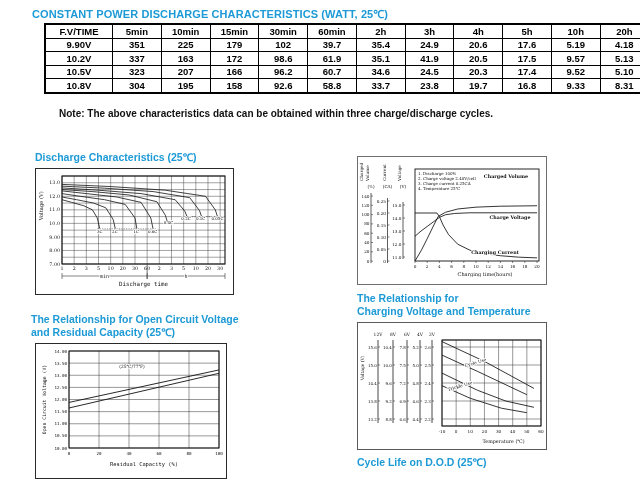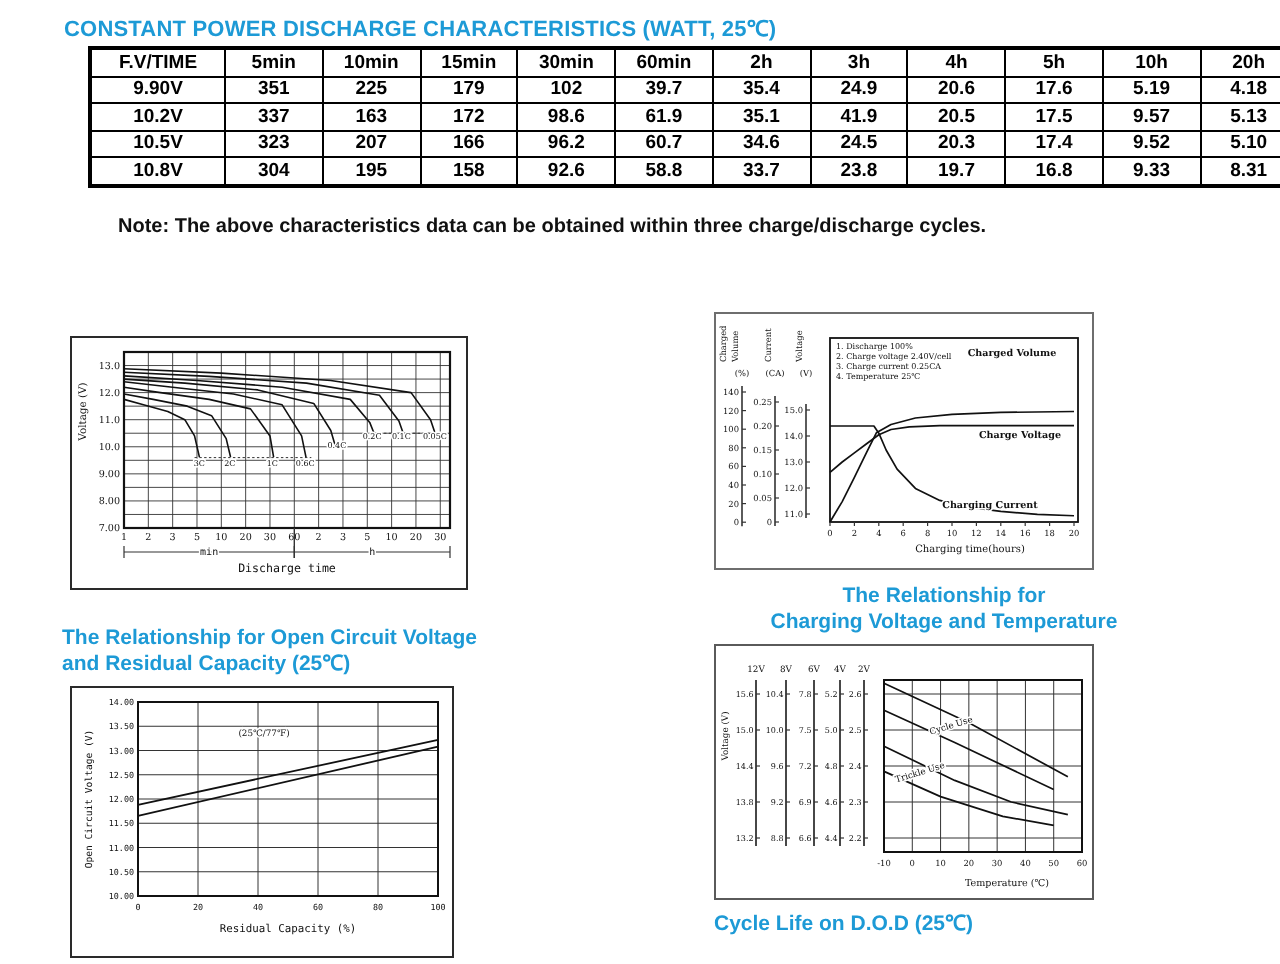--- a/index.html
+++ b/index.html
@@ -104,20 +104,21 @@
           <td>19.7</td>
           <td>16.8</td>
           <td>9.33</td>
           <td>8.31</td>
         </tr>
       </tbody>
   </table>
 
   <div class="note">Note: The above characteristics data can be obtained within three charge/discharge cycles.</div>
 
+  <div class="chart-title t-discharge" style="color: rgb(29, 154, 214);">Discharge Characteristics (25℃)</div>
   <div class="chart-box box-discharge">
     <svg id="svg-discharge" width="194" height="122" viewBox="0 0 194 122">
         <line x1="26" y1="95" x2="189" y2="95" stroke="#333" stroke-width="0.45"></line>
         <line x1="26" y1="88.23076923076923" x2="189" y2="88.23076923076923" stroke="#333" stroke-width="0.45"></line>
         <line x1="26" y1="81.46153846153847" x2="189" y2="81.46153846153847" stroke="#333" stroke-width="0.45"></line>
         <line x1="26" y1="74.6923076923077" x2="189" y2="74.6923076923077" stroke="#333" stroke-width="0.45"></line>
         <line x1="26" y1="67.92307692307692" x2="189" y2="67.92307692307692" stroke="#333" stroke-width="0.45"></line>
         <line x1="26" y1="61.15384615384615" x2="189" y2="61.15384615384615" stroke="#333" stroke-width="0.45"></line>
         <line x1="26" y1="54.38461538461539" x2="189" y2="54.38461538461539" stroke="#333" stroke-width="0.45"></line>
         <line x1="26" y1="47.61538461538461" x2="189" y2="47.61538461538461" stroke="#333" stroke-width="0.45"></line>
@@ -317,21 +318,21 @@
         <text x="153" y="111" font-size="4.2" font-family="DejaVu Sans Mono, monospace" fill="#111" text-anchor="middle">80</text>
         <text x="183" y="111" font-size="4.2" font-family="DejaVu Sans Mono, monospace" fill="#111" text-anchor="middle">100</text>
         <text x="10" y="55.5" font-size="4.8" font-family="DejaVu Sans Mono, monospace" fill="#111" transform="rotate(-90 10 55.5)" text-anchor="middle">Open Circuit Voltage (V)</text>
         <text x="108" y="122" font-size="5.4" font-family="DejaVu Sans Mono, monospace" fill="#111" text-anchor="middle">Residual Capacity (%)</text>
         <text x="96" y="23.974999999999984" font-size="4.4" font-family="DejaVu Serif, serif" fill="#111" text-anchor="middle" stroke="#fff" stroke-width="1.6" paint-order="stroke">(25℃/77℉)</text>
         <polyline points="33,58.40999999999998 183,25.914999999999985" fill="none" stroke="#111" stroke-width="0.9" stroke-linejoin="round"></polyline>
         <polyline points="33,63.98749999999999 183,29.31" fill="none" stroke="#111" stroke-width="0.9" stroke-linejoin="round"></polyline>
       </svg>
   </div>
 
-  <div class="chart-title t-temp" style="color: rgb(29, 154, 214); text-align: center;">The Relationship for
+  <div class="chart-title t-temp" style="color: rgb(29, 154, 214);">The Relationship for
 Charging Voltage and Temperature</div>
   <div class="chart-box box-temp">
     <svg id="svg-temp" width="186" height="124" viewBox="0 0 186 124">
         <text x="6" y="45" font-size="4.4" font-family="DejaVu Serif, serif" fill="#111" transform="rotate(-90 6 45)" text-anchor="middle">Voltage (V)</text>
         <text x="20" y="13" font-size="4.4" font-family="DejaVu Serif, serif" fill="#111" text-anchor="middle">12V</text>
         <line x1="20" y1="17" x2="20" y2="100" stroke="#333" stroke-width="0.9"></line>
         <line x1="20" y1="24" x2="22" y2="24" stroke="#333" stroke-width="0.6"></line>
         <text x="18.8" y="25.5" font-size="4" font-family="DejaVu Serif, serif" fill="#111" text-anchor="end">15.6</text>
         <line x1="20" y1="42" x2="22" y2="42" stroke="#333" stroke-width="0.6"></line>
         <text x="18.8" y="43.5" font-size="4" font-family="DejaVu Serif, serif" fill="#111" text-anchor="end">15.0</text>

